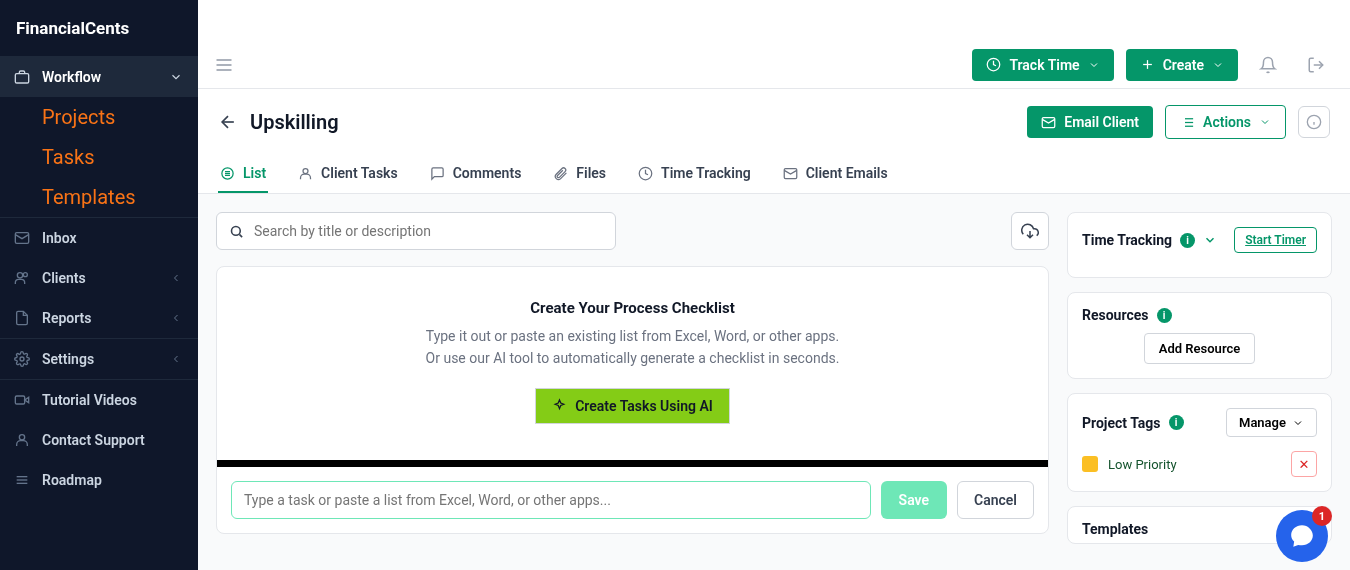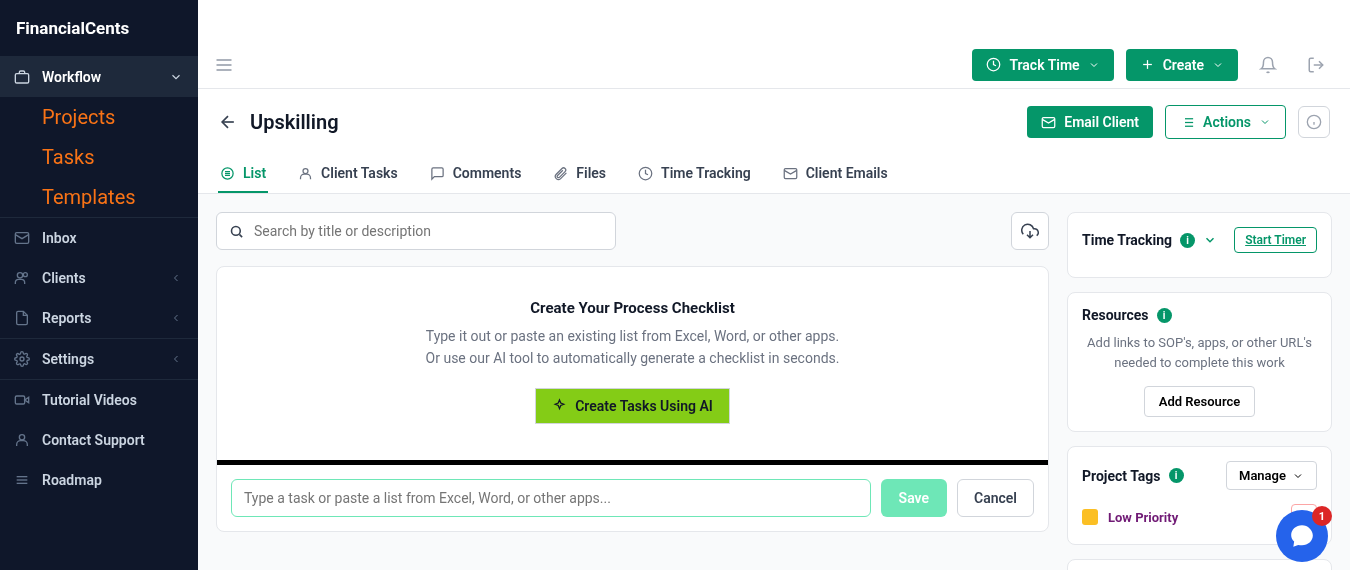--- a/index.html
+++ b/index.html
@@ -58,21 +58,21 @@
 .side-card-header { display: flex; align-items: center; gap: 8px; margin-bottom: 10px; }
 .side-card-title { font-weight: 700; font-size: 14px; color: #111827; }
 .info-dot { width: 15px; height: 15px; border-radius: 50%; background: #059669; color: #fff; font-size: 10px; display: inline-flex; align-items: center; justify-content: center; font-weight: 700; }
 .btn-sm-outline { border: 1px solid #059669; color: #059669; background: #fff; font-size: 12px; padding: 5px 10px; border-radius: 4px; font-weight: 600; cursor: pointer; margin-left: auto; text-decoration: underline; }
 .side-desc { font-size: 13px; color: #6b7280; text-align: center; line-height: 1.5; margin: 10px 0 14px; }
 .btn-sm-gray { border: 1px solid #d1d5db; background: #fff; padding: 7px 14px; border-radius: 4px; font-size: 13px; font-weight: 600; cursor: pointer; display: block; margin: 0 auto; }
 .manage-btn { border: 1px solid #d1d5db; background: #fff; padding: 6px 12px; border-radius: 4px; font-size: 13px; font-weight: 600; cursor: pointer; display: inline-flex; align-items: center; gap: 6px; margin-left: auto; }
 
 .tag-row { display: flex; align-items: center; gap: 10px; }
 .tag-swatch { width: 16px; height: 16px; border-radius: 3px; background: #fbbf24; }
-.tag-name { font-size: 13px; font-weight: 700; color: #701a75; }
+.tag-name { font-size: 13px; font-weight: 400; color: #14532d; }
 .tag-remove { margin-left: auto; width: 26px; height: 26px; border: 1px solid #fca5a5; border-radius: 4px; display: flex; align-items: center; justify-content: center; color: #dc2626; cursor: pointer; font-size: 13px; }
 
 .chat-bubble { position: fixed; bottom: 8px; right: 22px; width: 52px; height: 52px; border-radius: 50%; background: #2563eb; display: flex; align-items: center; justify-content: center; }
 .chat-badge { position: absolute; top: -4px; right: -4px; width: 20px; height: 20px; border-radius: 50%; background: #dc2626; color: #fff; font-size: 11px; font-weight: 700; display: flex; align-items: center; justify-content: center; }
 svg { display: block; }
 </style>
 </head>
 <body>
 
 <div class="sidebar">
@@ -380,21 +380,21 @@
           </div>
           <button class="ai-btn">
             <span>
                 <svg width="15" height="15" viewBox="0 0 24 24" fill="none" stroke="currentColor" stroke-width="2">
                   <path d="M12 3l2 5 5 2-5 2-2 5-2-5-5-2 5-2z"></path>
                 </svg>
               </span>
             <span>Create Tasks Using AI</span>
           </button>
         </div>
-        <div class="task-input-row" style="border-top:5px solid #000000;padding:14px">
+        <div class="task-input-row" style="border-top:7px solid #000000;padding:14px">
           <input class="task-input" type="text" placeholder="Type a task or paste a list from Excel, Word, or other apps..." style="">
           <button class="btn-save">Save</button>
           <button class="btn-cancel">Cancel</button>
         </div>
       </div>
     </div>
 
     <div class="right-col">
       <div class="side-card">
         <div class="side-card-header">
@@ -407,21 +407,20 @@
             </span>
           <button class="btn-sm-outline">Start Timer</button>
         </div>
       </div>
 
       <div class="side-card">
         <div class="side-card-header">
           <span class="side-card-title">Resources</span>
           <span class="info-dot">i</span>
         </div>
-        <div class="side-desc">Add links to SOP's, apps, or other URL's needed to complete this work</div>
         <button class="btn-sm-gray">Add Resource</button>
       </div>
 
       <div class="side-card">
         <div class="side-card-header" style="margin-bottom:14px">
           <span class="side-card-title">Project Tags</span>
           <span class="info-dot">i</span>
           <button class="manage-btn">
             <span>Manage</span>
             <span>

